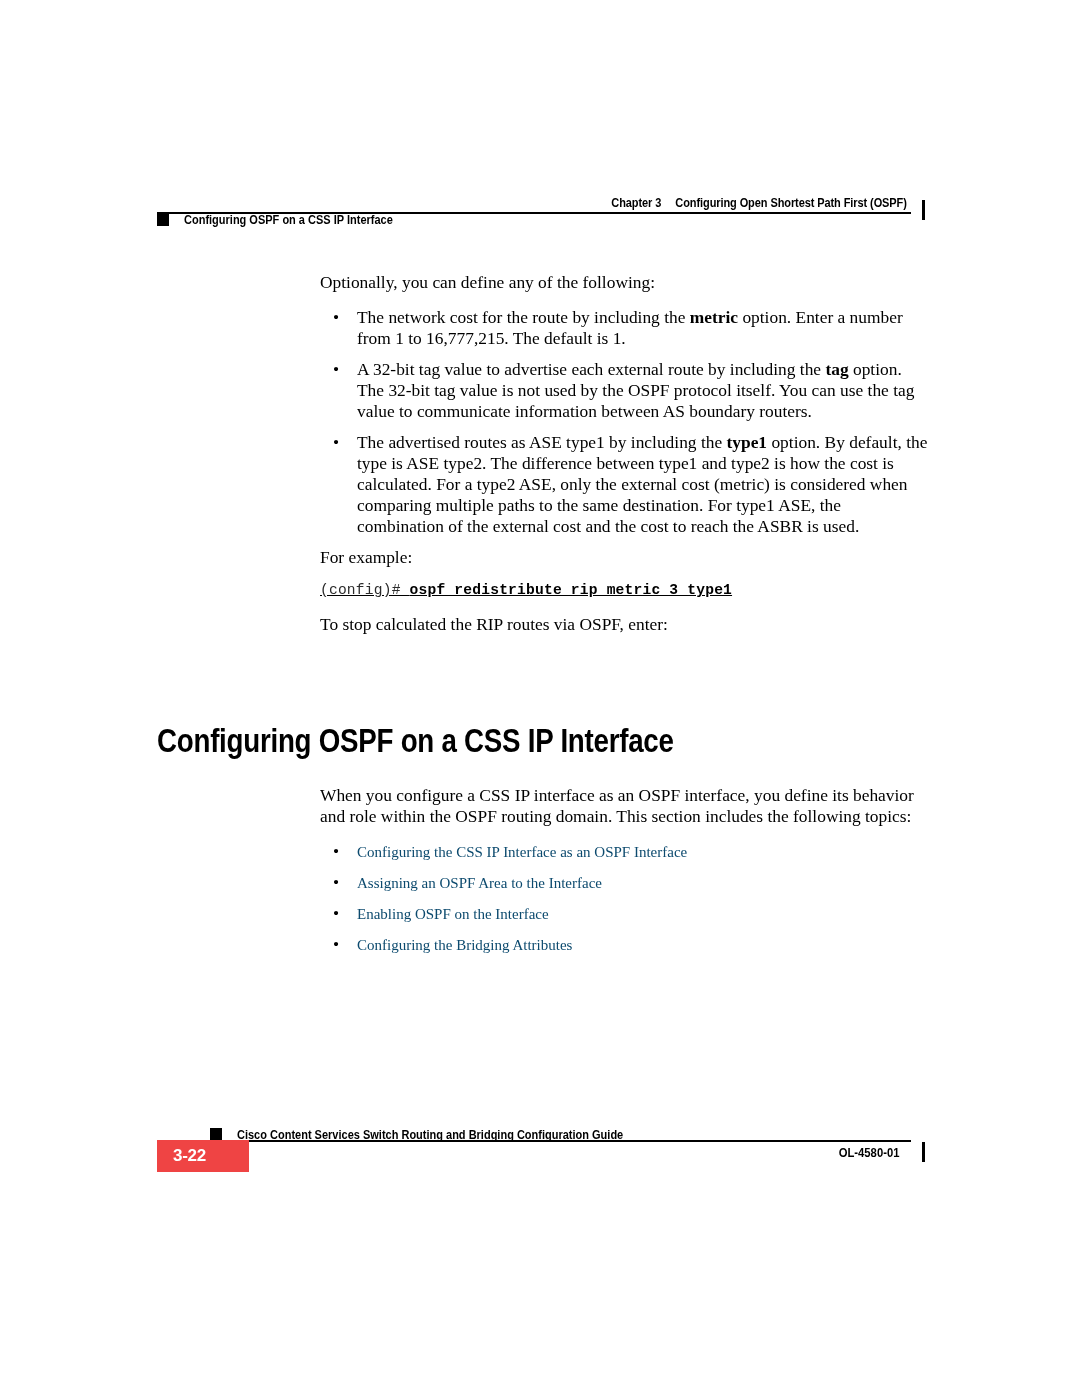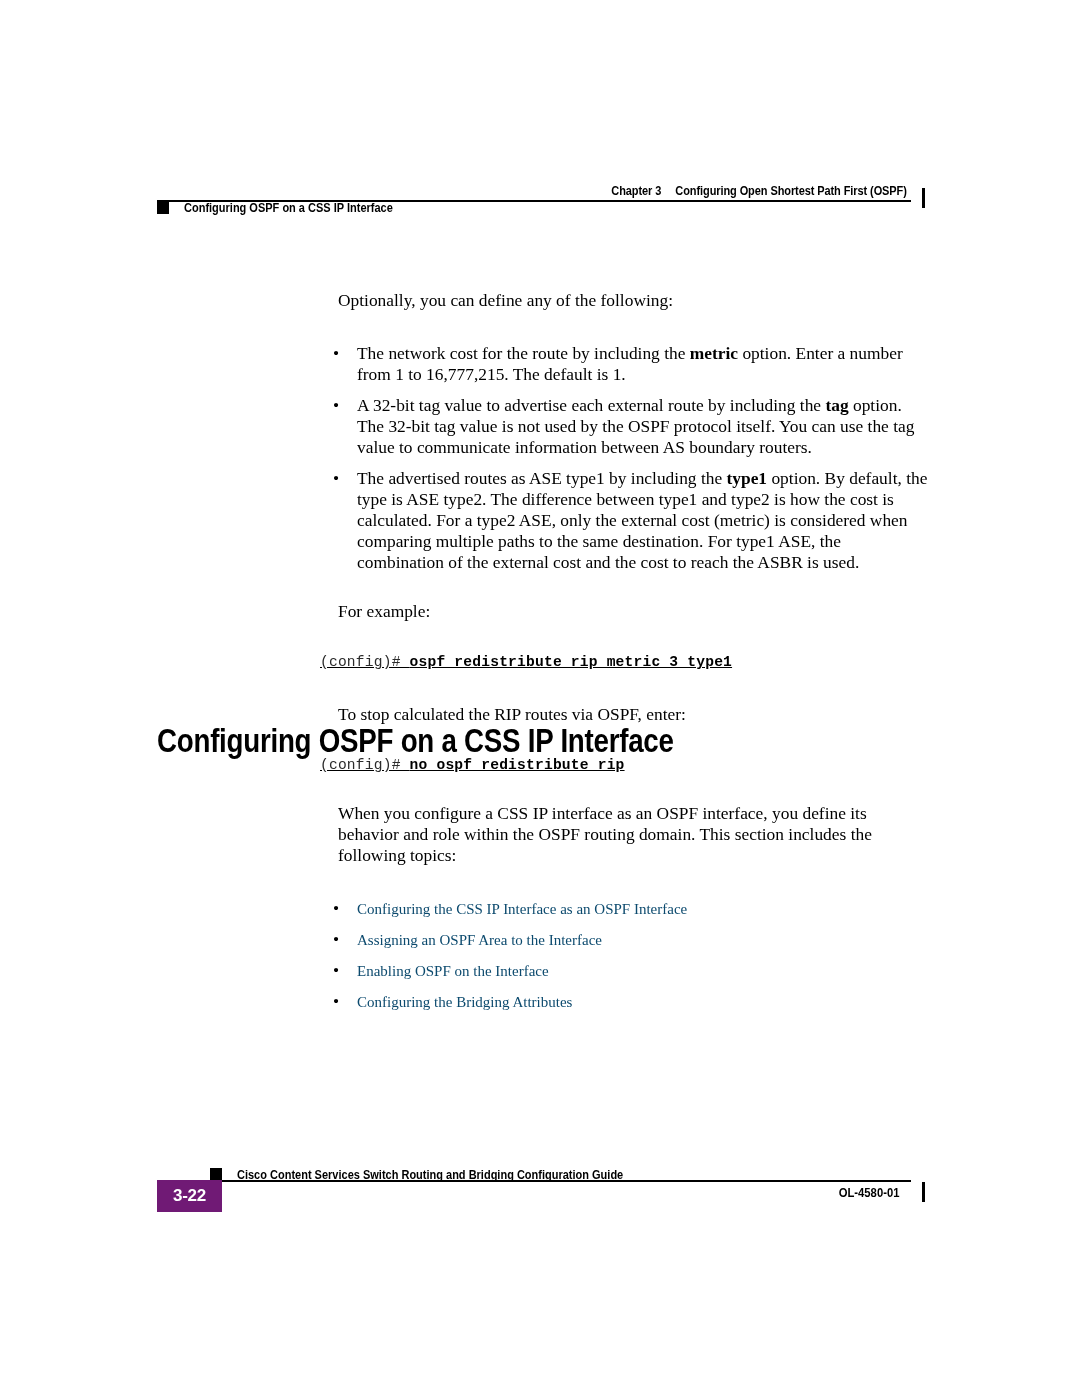--- a/index.html
+++ b/index.html
@@ -19,21 +19,21 @@
 
   .page {
     position: absolute;
     inset: 0;
   }
 
   
   .running-head {
     position: absolute;
     left: 157px;
-    top: 180px;
+    top: 192px;
     width: 768px;
     height: 48px;
   }
   .rh-line-row {
     position: relative;
     height: 20px;
   }
   .rh-chapter-text {
     position: absolute;
     right: 18px;
@@ -89,21 +89,21 @@
 
   
   .content {
     position: absolute;
     left: 320px;
     top: 272px;
     width: 608px;
   }
 
   p.body-para {
-    margin: 18px;
+    margin: 0;
     font-size: 17.4px;
     line-height: 21px;
     text-align: left;
   }
 
   .gap-12 { height: 12px; }
   .gap-10 { height: 10px; }
   .gap-14 { height: 14px; }
 
   ul.bullets {
@@ -186,21 +186,21 @@
     transform: scaleX(0.84);
     transform-origin: left top;
     white-space: nowrap;
     color: #000;
   }
 
   
   .footer {
     position: absolute;
     left: 157px;
-    top: 1168px;
+    top: 1128px;
     width: 768px;
     height: 60px;
   }
   .ft-sq {
     position: absolute;
     left: 53px;
     top: 0px;
     width: 12px;
     height: 12px;
     background: #000;
@@ -224,21 +224,22 @@
     top: 12px;
     height: 1.6px;
     background: #000;
   }
   .ft-pagebox {
     position: absolute;
     left: 0px;
     top: 12px;
     width: 65px;
     height: 32px;
-    background: #701a75;
+    background: #ef4444;
+    padding-left: 27px;
   }
   .ft-pagenum {
     position: absolute;
     left: 0;
     top: 0;
     width: 65px;
     height: 32px;
     display: flex;
     align-items: center;
     justify-content: center;
@@ -311,21 +312,20 @@
     <div class="gap-12"></div>
 
     <div class="cmd-line"><span class="cmd-prompt">(config)# </span><span class="cmd-body">ospf redistribute rip metric 3 type1</span></div>
 
     <div class="gap-14"></div>
 
     <p class="body-para">To stop calculated the RIP routes via OSPF, enter:</p>
 
     <div class="gap-12"></div>
 
-    <div class="cmd-line"><span class="cmd-prompt">(config)# </span><span class="cmd-body">no ospf redistribute rip</span></div>
   </div>
 
   <h1 class="section-heading">Configuring OSPF on a CSS IP Interface</h1>
 
   <div class="content" style="top: 785px;">
     <p class="body-para">When you configure a CSS IP interface as an OSPF interface, you define its behavior and role within the OSPF routing domain. This section includes the following topics:</p>
 
     <div class="gap-14"></div>
 
     <ul class="link-bullets">

